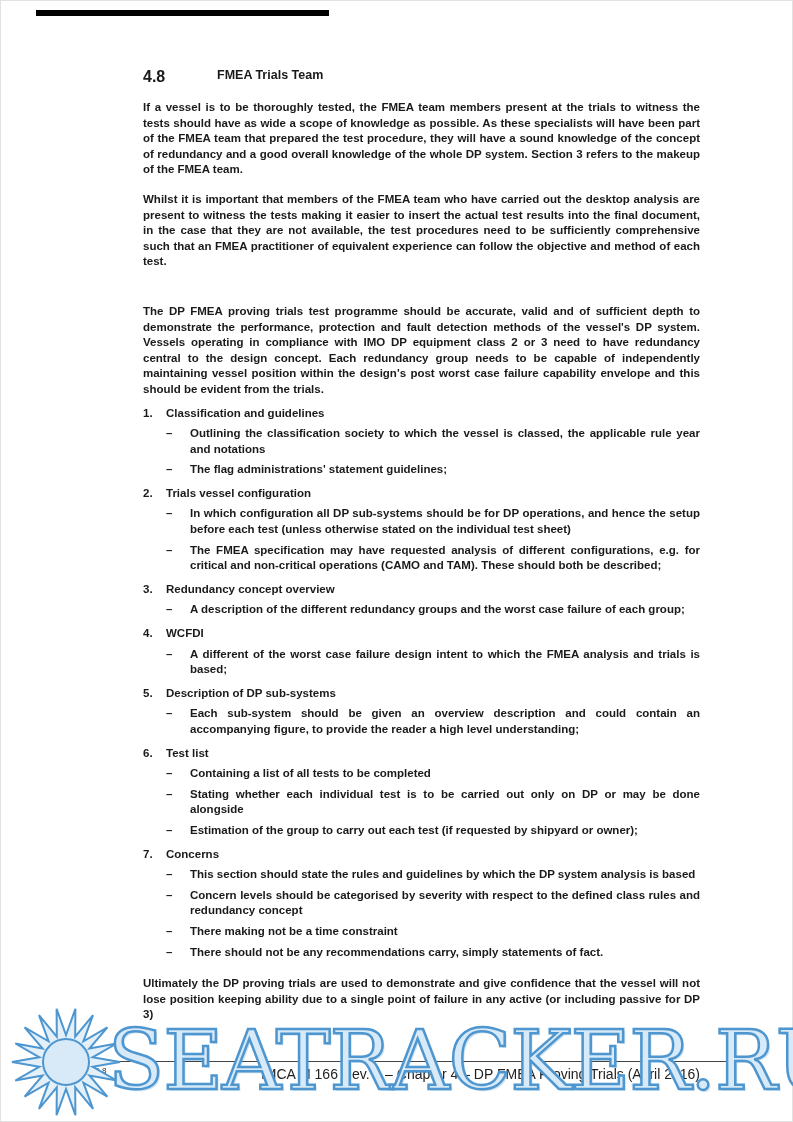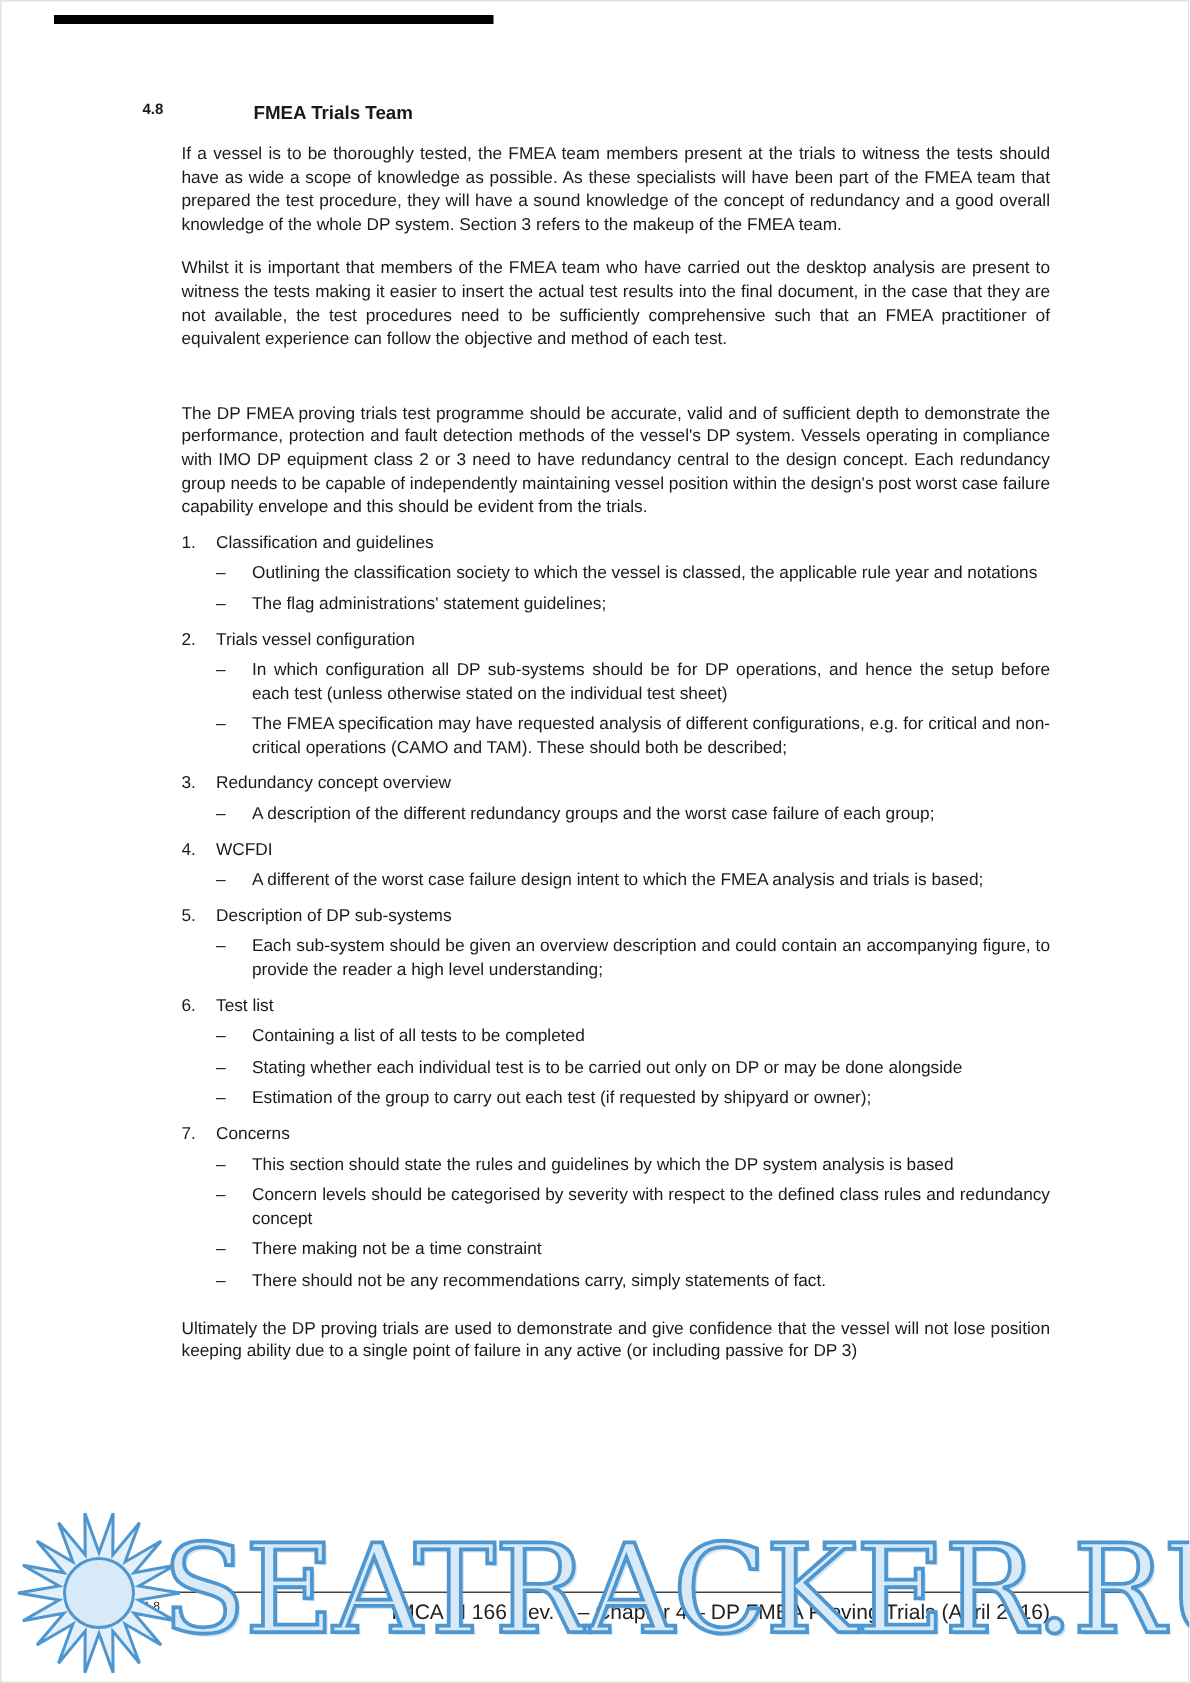--- a/index.html
+++ b/index.html
@@ -18,23 +18,23 @@
     width:293px; height:6px;
     background:#000000;
   }
   .content {
     position:absolute;
     left:95px; right:93px; top:68px;
   }
   .section { }
   .section + .section { margin-top:34px; }
   .sec-head { display:flex; }
-  .sec-num { width:48px; flex:none; font-weight:bold; font-size:10px; }
+  .sec-num { width:48px; flex:none; font-weight:bold; font-size:16px;margin-left:48px; }
   .sec-title { flex:1; font-weight:bold; font-size:12.5px;padding-left:26px; }
-  .section-body { margin-left:26px; }
+  .section-body { margin-left:48px;font-weight:bold; }
   .para {
     margin-top:14px;
     font-size:11.5px;
     line-height:15.6px;
     text-align:justify;
   }
   .list { margin-top:6px; }
   .list-item { margin-top:8px; }
   .item-head { display:flex; font-size:11.5px; line-height:15.6px; }
   .item-num { width:23px; flex:none; }

